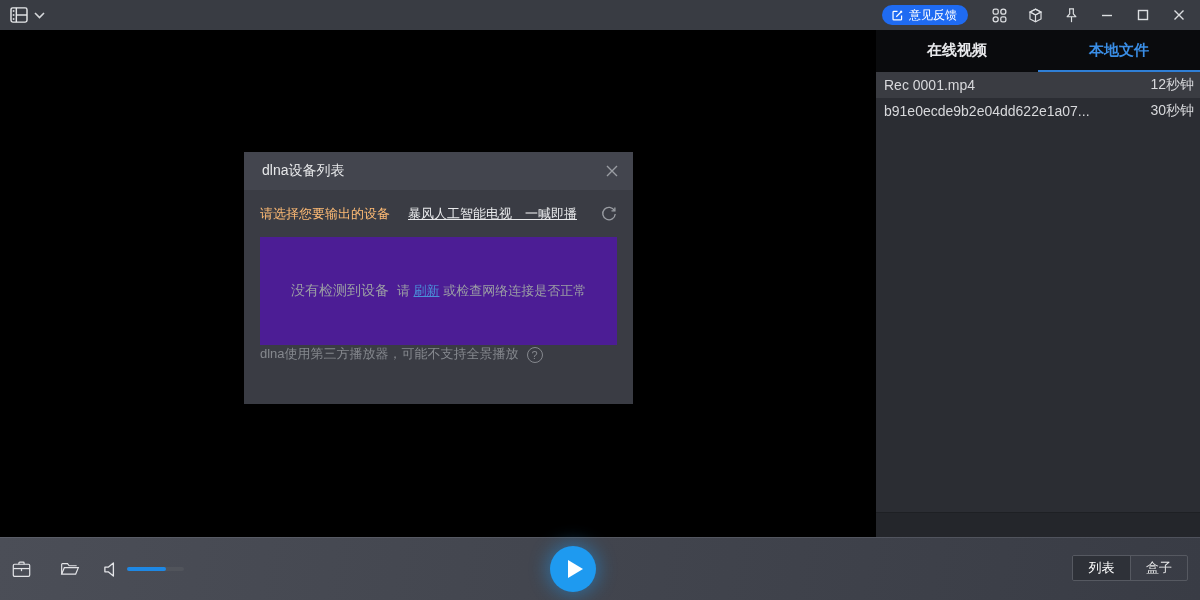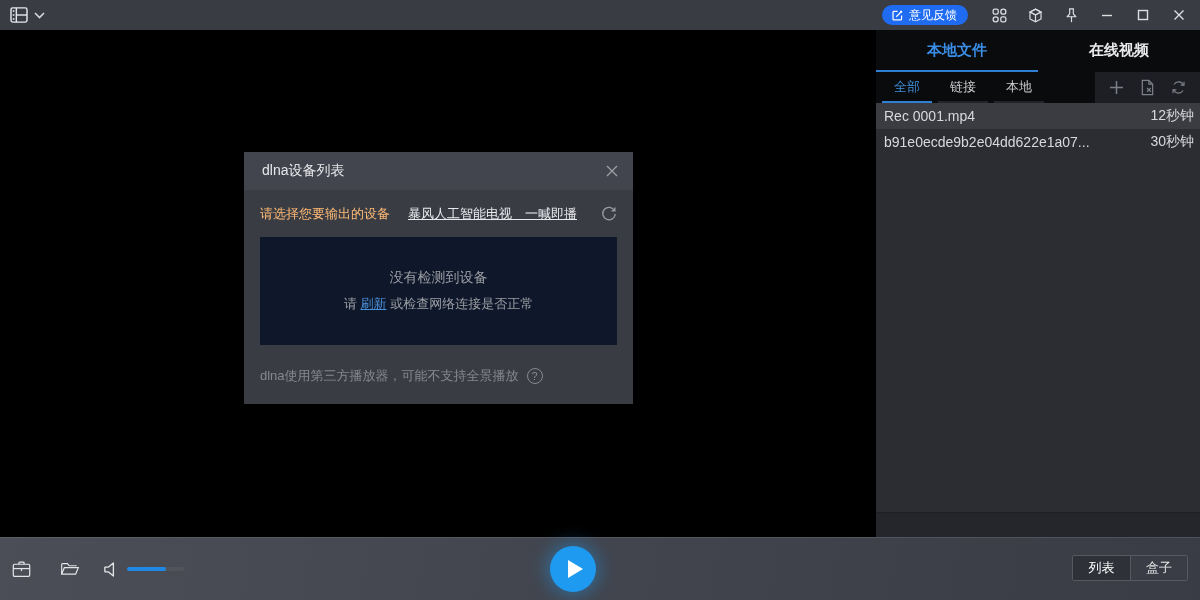--- a/index.html
+++ b/index.html
@@ -23,25 +23,25 @@
   
   .dialog { position:absolute; left:244px; top:122px; width:389px; height:252px; background:#3a3c44; box-shadow:0 2px 14px rgba(0,0,0,.55); }
   .dialog-header { height:38px; background:#43454e; display:flex; align-items:center; justify-content:space-between; padding:0 14px 0 18px; }
   .dialog-title { color:#e7e8ea; font-size:14px; }
   .dialog-close { color:#9a9da3; cursor:pointer; }
   .dialog-body { padding:0 16px; }
   .device-row { height:47px; display:flex; align-items:center; }
   .device-prompt { color:#fdba74; font-size:13px; }
   .device-link { color:#e9eaec; font-size:13px; text-decoration:underline; margin-left:18px; cursor:pointer;text-align:right; }
   .device-refresh { margin-left:auto; color:#9a9da3; cursor:pointer; }
-  .device-box { height:108px; background:#0f172a; display:flex; flex-direction:column; align-items:center; justify-content:center; gap:8px; }
+  .device-box { height:108px; background:#4c1d95; display:flex; flex-direction:row; align-items:center; justify-content:center; gap:8px; }
   .empty-title { color:#9b9ea4; font-size:14px; }
   .empty-line { color:#9b9ea4; font-size:13px; }
   .refresh-link { color:#4a90d9; text-decoration:underline; cursor:pointer; }
-  .dialog-note { display:flex; align-items:center; gap:8px; margin-top:22px; color:#85888e; font-size:13px; }
+  .dialog-note { display:flex; align-items:flex-end; gap:8px; color:#85888e; font-size:13px; }
   .q-circle { width:16px; height:16px; border:1px solid #85888e; border-radius:50%; display:inline-flex; align-items:center; justify-content:center; font-size:11px; color:#85888e; }
 
   
   .sidebar { width:324px; background:#2b2d33; display:flex; flex-direction:column; }
   .tabs { height:42px; background:#0a0b0d; display:flex; flex:0 0 42px; }
   .tab { width:50%; display:flex; align-items:center; justify-content:center; font-size:15px; font-weight:bold; color:#e8e9eb; cursor:pointer; border-bottom:2px solid transparent; }
   .tab.active { color:#3a8ee6; border-bottom-color:#2f7fd6; }
   .subtabs { height:31px; background:#0a0b0d; display:flex; align-items:stretch; flex:0 0 31px; }
   .subtab { padding:0 12px; display:flex; align-items:center; font-size:13px; color:#c9cbce; cursor:pointer; border-bottom:2px solid #22242a; margin-left:6px; }
   .subtab.active { color:#3f8fd9; border-bottom-color:#2f7fd6; }
@@ -177,47 +177,22 @@
             <span>dlna使用第三方播放器，可能不支持全景播放</span>
             <span class="q-circle">?</span>
           </div>
         </div>
       </div>
 
     </div>
 
     <div class="sidebar">
       <div class="tabs">
+        <div class="tab">在线视频</div>
         <div class="tab active">本地文件</div>
-        <div class="tab">在线视频</div>
-      </div>
-      <div class="subtabs">
-        <div class="subtab active">全部</div>
-        <div class="subtab">链接</div>
-        <div class="subtab">本地</div>
-        <div class="subtab-icons">
-          <span class="icn">
-            <svg width="15" height="15" viewBox="0 0 14 14" stroke="#7d8086" stroke-width="1.4">
-                <path d="M7 1v12M1 7h12"></path>
-              </svg>
-          </span>
-          <span class="icn">
-            <svg width="15" height="17" viewBox="0 0 16 18" fill="none" stroke="#7d8086" stroke-width="1.3">
-              <path d="M2.5 1.5h7l4 4v11h-11z"></path>
-              <path d="M9.5 1.5v4h4"></path>
-              <path d="M7.5 9.5l4 4M11.5 9.5l-4 4"></path>
-            </svg>
-          </span>
-          <span class="icn">
-            <svg width="15" height="15" viewBox="0 0 18 18" fill="none" stroke="#7d8086" stroke-width="1.4">
-              <path d="M15 6.2A6.4 6.4 0 0 0 3.6 5.4M3 11.8a6.4 6.4 0 0 0 11.4.8"></path>
-              <path d="M15.6 2.2v4h-4M2.4 15.8v-4h4"></path>
-            </svg>
-          </span>
-        </div>
       </div>
       <div class="filelist">
         <div class="file-row highlight">
           <span class="fname">Rec 0001.mp4</span>
           <span class="fdur">12秒钟</span>
         </div>
         <div class="file-row">
           <span class="fname">b91e0ecde9b2e04dd622e1a07...</span>
           <span class="fdur">30秒钟</span>
         </div>

